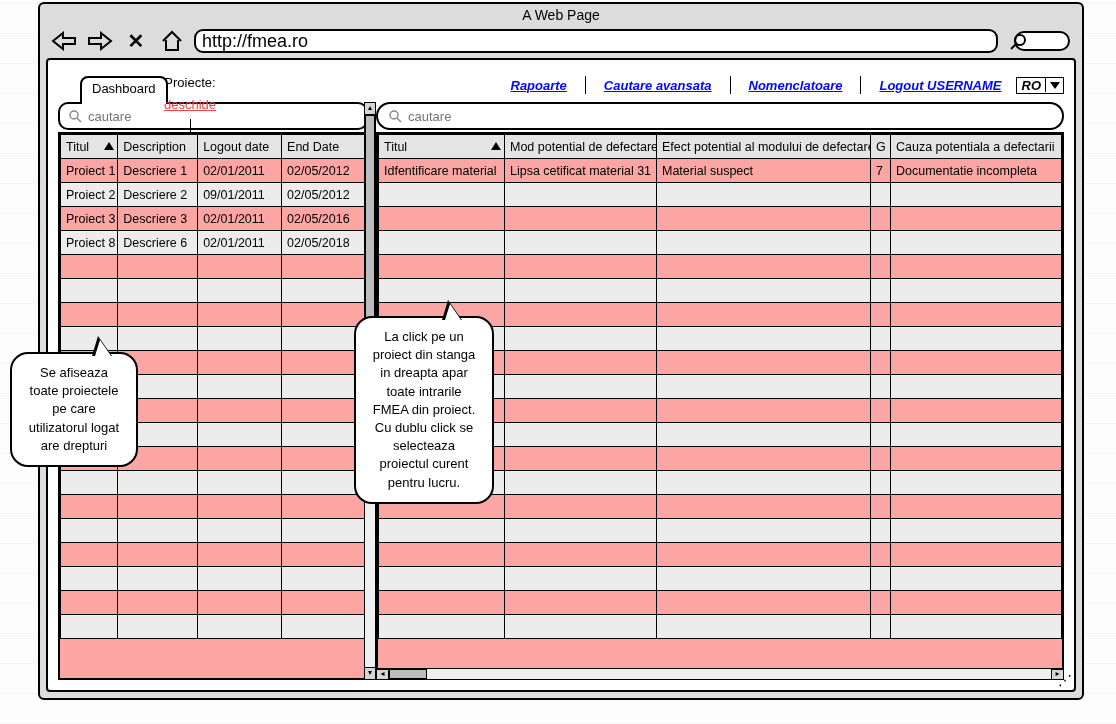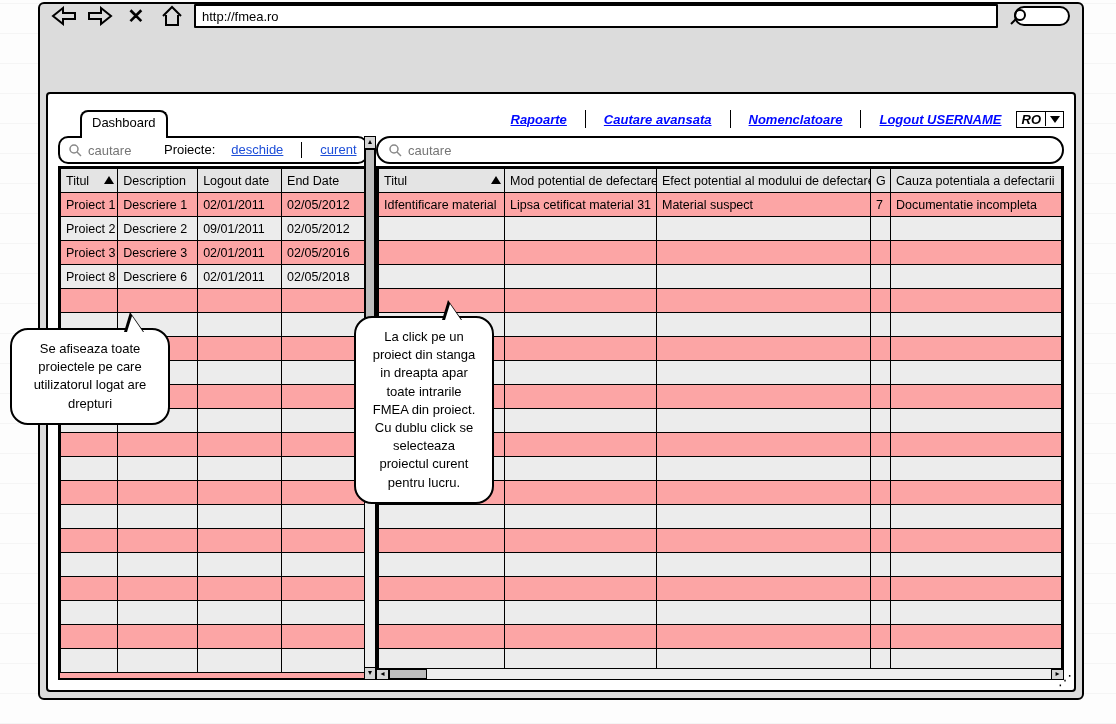--- a/index.html
+++ b/index.html
@@ -42,25 +42,25 @@
     align-items: center;
     justify-content: center;
     cursor: pointer;
   }
   .x-shape { font-size: 20px; font-weight: bold; }
   .home-shape svg { display: block; }
   .url-box {
     flex: 1;
     background: #fff;
     border: 2px solid #000;
-    border-radius: 1px;
+    border-radius: 9px;
     padding: 2px 6px;
     height: 24px;
     font-family: inherit;
-    font-size: 13px;
+    font-size: 18px;
   }
   .search-pill {
     width: 56px;
     height: 20px;
     border: 2px solid #000;
     border-radius: 12px;
     background: #fff;
     margin-left: 8px;
     position: relative;
     display: flex;
@@ -70,21 +70,20 @@
 
   .content-area {
     position: absolute;
     left: 6px;
     right: 6px;
     top: 54px;
     bottom: 6px;
     background: #fff;
     border: 2px solid #000;
     border-radius: 4px;
-    margin-top: 34px;
   }
 
   
   .top-bar {
     position: relative;
     height: 42px;
   }
   .tab {
     position: absolute;
     left: 32px;
@@ -174,25 +173,26 @@
     border: none;
     outline: none;
     font-family: inherit;
     font-size: 13px;
     background: transparent;
     width: 70px;
   }
   .magnifier { flex: 0 0 14px; }
   .proj-filter {
     display: flex;
-    align-items: flex-start;
-    gap: 16px;
+    align-items: center;
+    gap: 7px;
+    flex-direction: column;
   }
   .proj-filter a {
-    color: #1d4ed8;
+    color: #ef4444;
     text-decoration: underline;
   }
 
   .panel-top-right {
     border: 2px solid #000;
     border-radius: 14px;
     padding: 2px 10px;
     height: 28px;
     display: flex;
     align-items: center;
@@ -306,22 +306,22 @@
     font-size: 13px;
     line-height: 1.4;
     z-index: 20;
   }
   .bubble .tail {
     position: absolute;
     width: 0; height: 0;
   }
   .bubble-left {
     left: 10px;
-    top: 328px;
-    width: 160px;
+    top: 352px;
+    width: 128px;
   }
   .bubble-left .tail {
     top: -18px;
     right: 24px;
     border-left: 6px solid transparent;
     border-right: 14px solid transparent;
     border-bottom: 20px solid #000;
   }
   .bubble-left .tail::after {
     content: '';
@@ -359,20 +359,21 @@
     bottom: 2px;
     font-size: 14px;
     color: #000;
   }
 </style>
 </head>
 <body>
 
 <div class="browser-frame">
 
+  <div class="title-bar">A Web Page</div>
 
   <div class="nav-row">
     <div class="nav-btn">
       <svg width="26" height="20" viewBox="0 0 26 20">
           <path d="M12 2 L2 10 L12 18 L12 13 L24 13 L24 7 L12 7 Z" fill="none" stroke="#000" stroke-width="2"></path>
         </svg>
     </div>
     <div class="nav-btn">
       <svg width="26" height="20" viewBox="0 0 26 20">
           <path d="M14 2 L24 10 L14 18 L14 13 L2 13 L2 7 L14 7 Z" fill="none" stroke="#000" stroke-width="2"></path>

